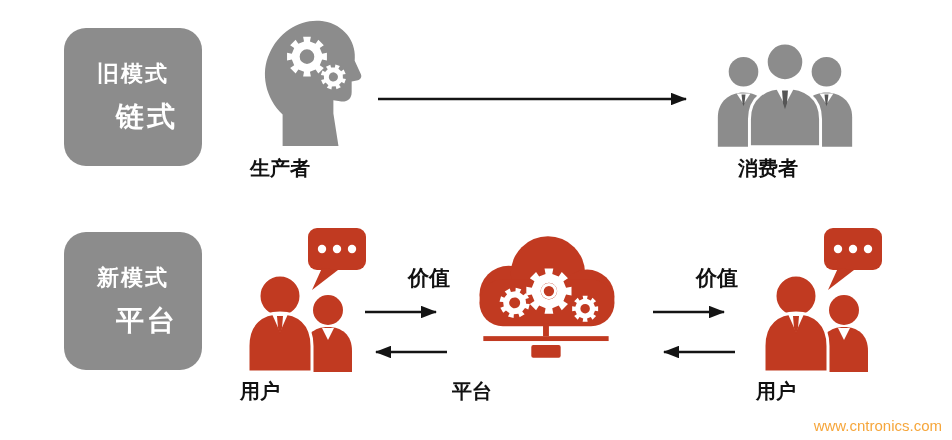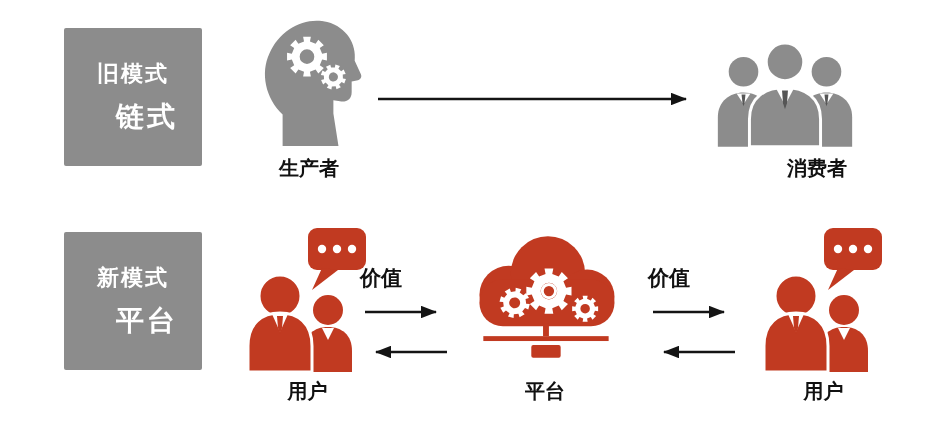--- a/index.html
+++ b/index.html
@@ -2,27 +2,27 @@
 <html style="--gray: #8c8c8c; --red: #c13a21; --arrow: #141414; --watermark: #f6a63b;"><head>
 <meta charset="utf-8">
 <style>
   html,body{margin:0;padding:0;background:#fff;}
   .stage{
     position:relative;width:952px;height:440px;background:#ffffff;overflow:hidden;
     font-family:"Liberation Sans","DejaVu Sans",sans-serif;
   }
   .abs{position:absolute;}
   .mode-box{
-    background:var(--gray);border-radius:2px;color:#fff;
+    background:var(--gray);border-radius:22px;color:#fff;
     display:flex;flex-direction:column;align-items:center;justify-content:center;gap:9px;
   }
   .mode-line1{font-size:22px;font-weight:bold;letter-spacing:2px;}
   .mode-line2{font-size:28px;font-weight:bold;letter-spacing:3px;margin-left:28px;}
-  .caption{font-size:20px;font-weight:bold;color:#111;text-align:center;}
-  .value-label{font-size:21px;font-weight:bold;color:#111;text-align:left;}
+  .caption{font-size:20px;font-weight:bold;color:#111;text-align:left;}
+  .value-label{font-size:21px;font-weight:bold;color:#111;text-align:right;}
   .watermark{color:var(--watermark);font-size:15px;}
   .fill-gray{fill:var(--gray);}
   .fill-red{fill:var(--red);}
   .fill-white{fill:#ffffff;}
   .tie-dark{fill:#565656;}
   .stroke-arrow{stroke:var(--arrow);}
   .sep{stroke:#ffffff;stroke-width:3;}
   svg{display:block;}
 </style>
 </head>
@@ -138,14 +138,15 @@
     <circle class="fill-red" cx="88" cy="88" r="15"></circle>
     <path class="fill-red" d="M64,150 V129 C64,113 74,105 88,105 C102,105 112,113 112,129 V150 Z"></path>
     <polygon class="fill-white" points="82,106 94,106 88,118"></polygon>
     <circle class="fill-red sep" cx="40" cy="74" r="21"></circle>
     <path class="fill-red sep" d="M8,150 V124 C8,101 22,91 40,91 C58,91 72,101 72,124 V150 Z"></path>
     <polygon class="fill-white" points="32,92 48,92 40,110"></polygon>
     <polygon class="fill-red" points="37,94 43,94 42,106 40,112 38,106"></polygon>
   </svg>
   <div class="abs caption" style="left:756px;top:378px;width:135px;">用户</div>
 
+  <div class="abs watermark" style="right:10px;bottom:6px;">www.cntronics.com</div>
 
 </div>
 
 </body></html>

